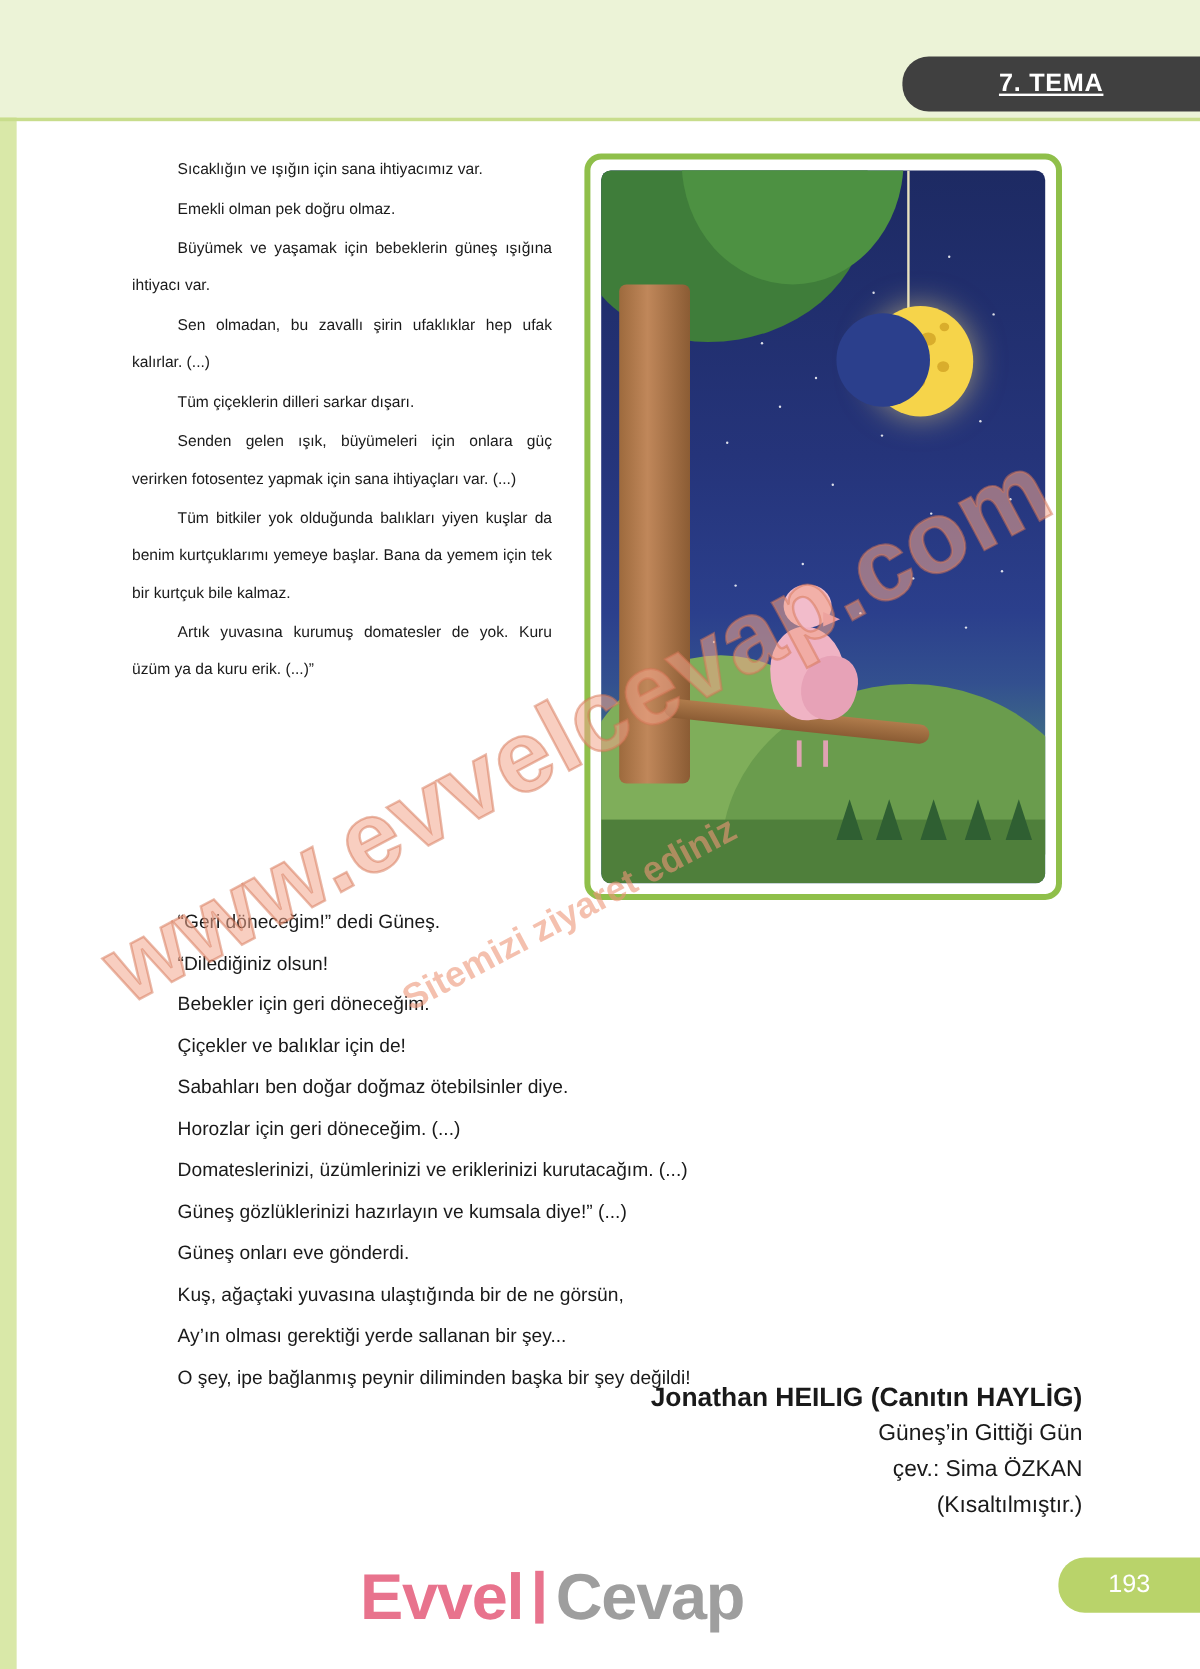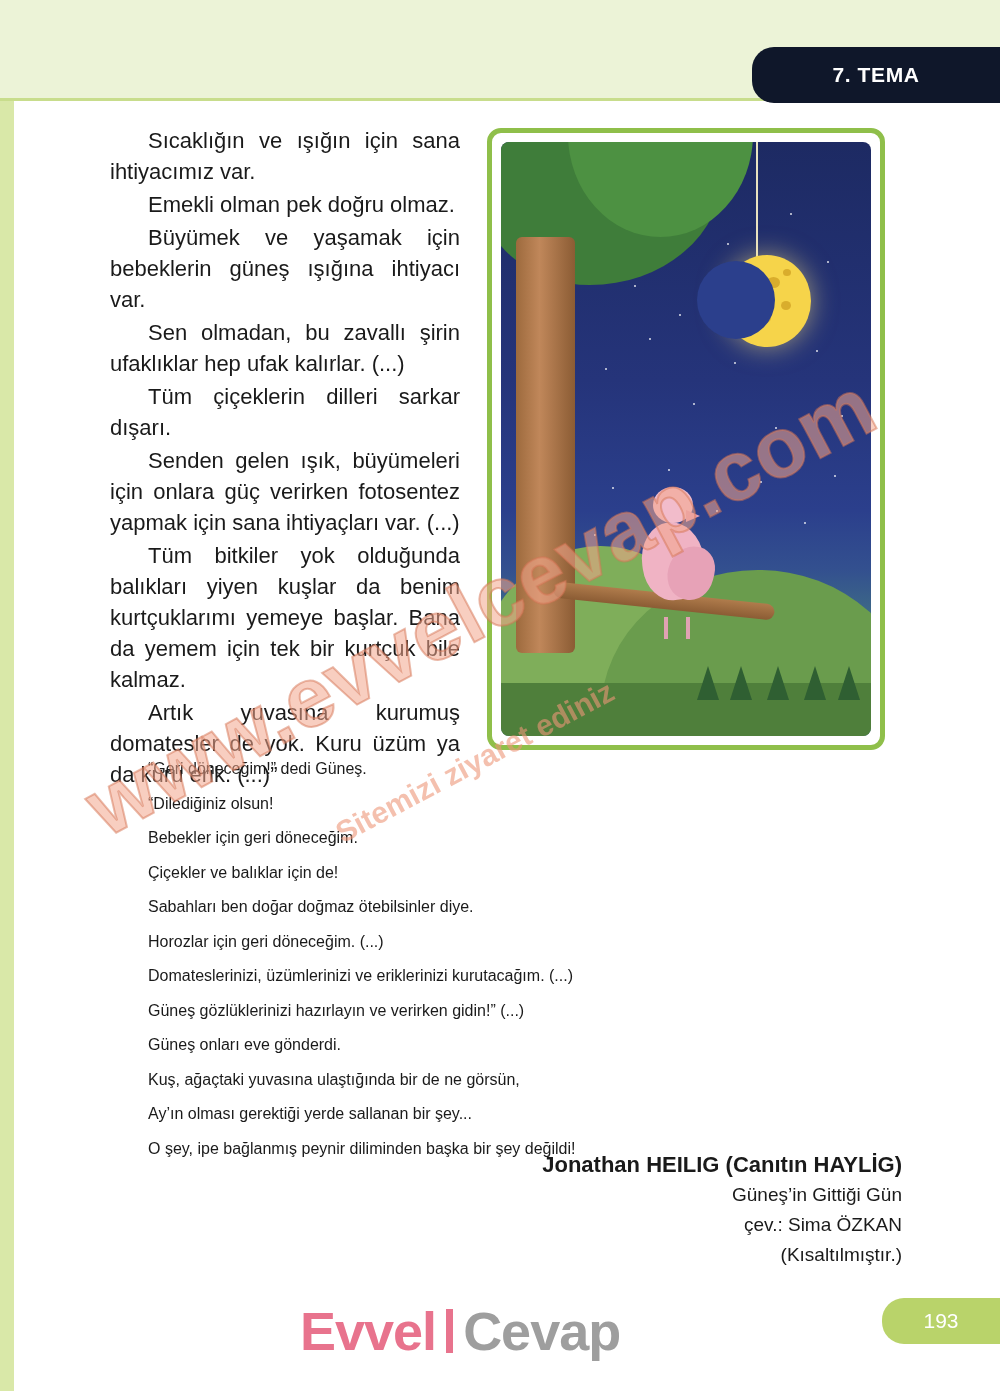--- a/index.html
+++ b/index.html
@@ -55,39 +55,40 @@
     top: 98px;
     width: 1000px;
     height: 3px;
     background: #c8dd8c;
   }
   .tema-tab {
     position: absolute;
     right: 0;
     top: 47px;
     width: 248px;
-    height: 56px;
-    background: #0f172a;
+    height: 46px;
+    background: #404040;
     border-radius: 22px 0 0 22px;
     color: #ffffff;
     font-size: 21px;
     font-weight: bold;
     letter-spacing: 0.6px;
     display: flex;
     align-items: center;
     justify-content: center;
+    text-decoration: underline;
   }
 
   
   .text-col {
     position: absolute;
     left: 110px;
     top: 125px;
     width: 350px;
-    font-size: 22px;
+    font-size: 13px;
     line-height: 31px;
     color: #1a1a1a;
     text-align: justify;
   }
   .text-col p {
     margin: 0 0 2px 0;
     text-indent: 38px;
   }
 
   
@@ -414,21 +415,21 @@
   </div>
 
   <div class="dialogue">
     <p>“Geri döneceğim!” dedi Güneş.</p>
     <p>“Dilediğiniz olsun!</p>
     <p>Bebekler için geri döneceğim.</p>
     <p>Çiçekler ve balıklar için de!</p>
     <p>Sabahları ben doğar doğmaz ötebilsinler diye.</p>
     <p>Horozlar için geri döneceğim. (...)</p>
     <p>Domateslerinizi, üzümlerinizi ve eriklerinizi kurutacağım. (...)</p>
-    <p>Güneş gözlüklerinizi hazırlayın ve verirken gidin!” (...)</p>
+    <p>Güneş gözlüklerinizi hazırlayın ve kumsala diye!” (...)</p>
     <p>Güneş onları eve gönderdi.</p>
     <p>Kuş, ağaçtaki yuvasına ulaştığında  bir de ne görsün,</p>
     <p>Ay’ın olması gerektiği yerde sallanan bir şey...</p>
     <p>O şey, ipe bağlanmış peynir diliminden başka bir şey değildi!</p>
   </div>
 
   <div class="attribution">
     <div class="author">Jonathan HEILIG (Canıtın HAYLİG)</div>
     <div>Güneş’in Gittiği Gün</div>
     <div>çev.: Sima ÖZKAN</div>

